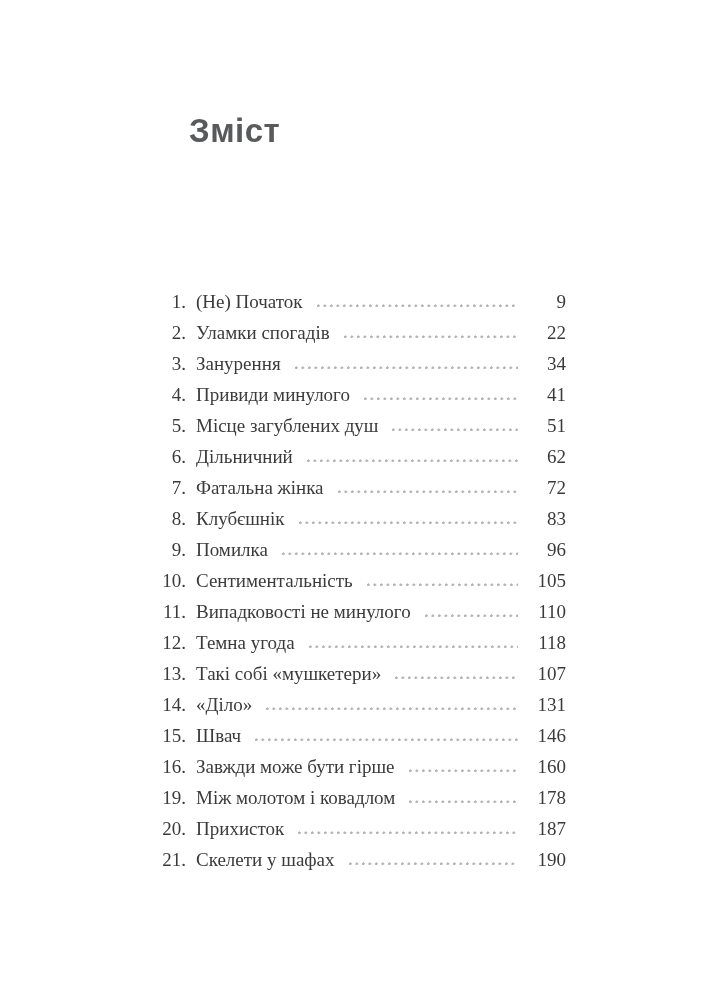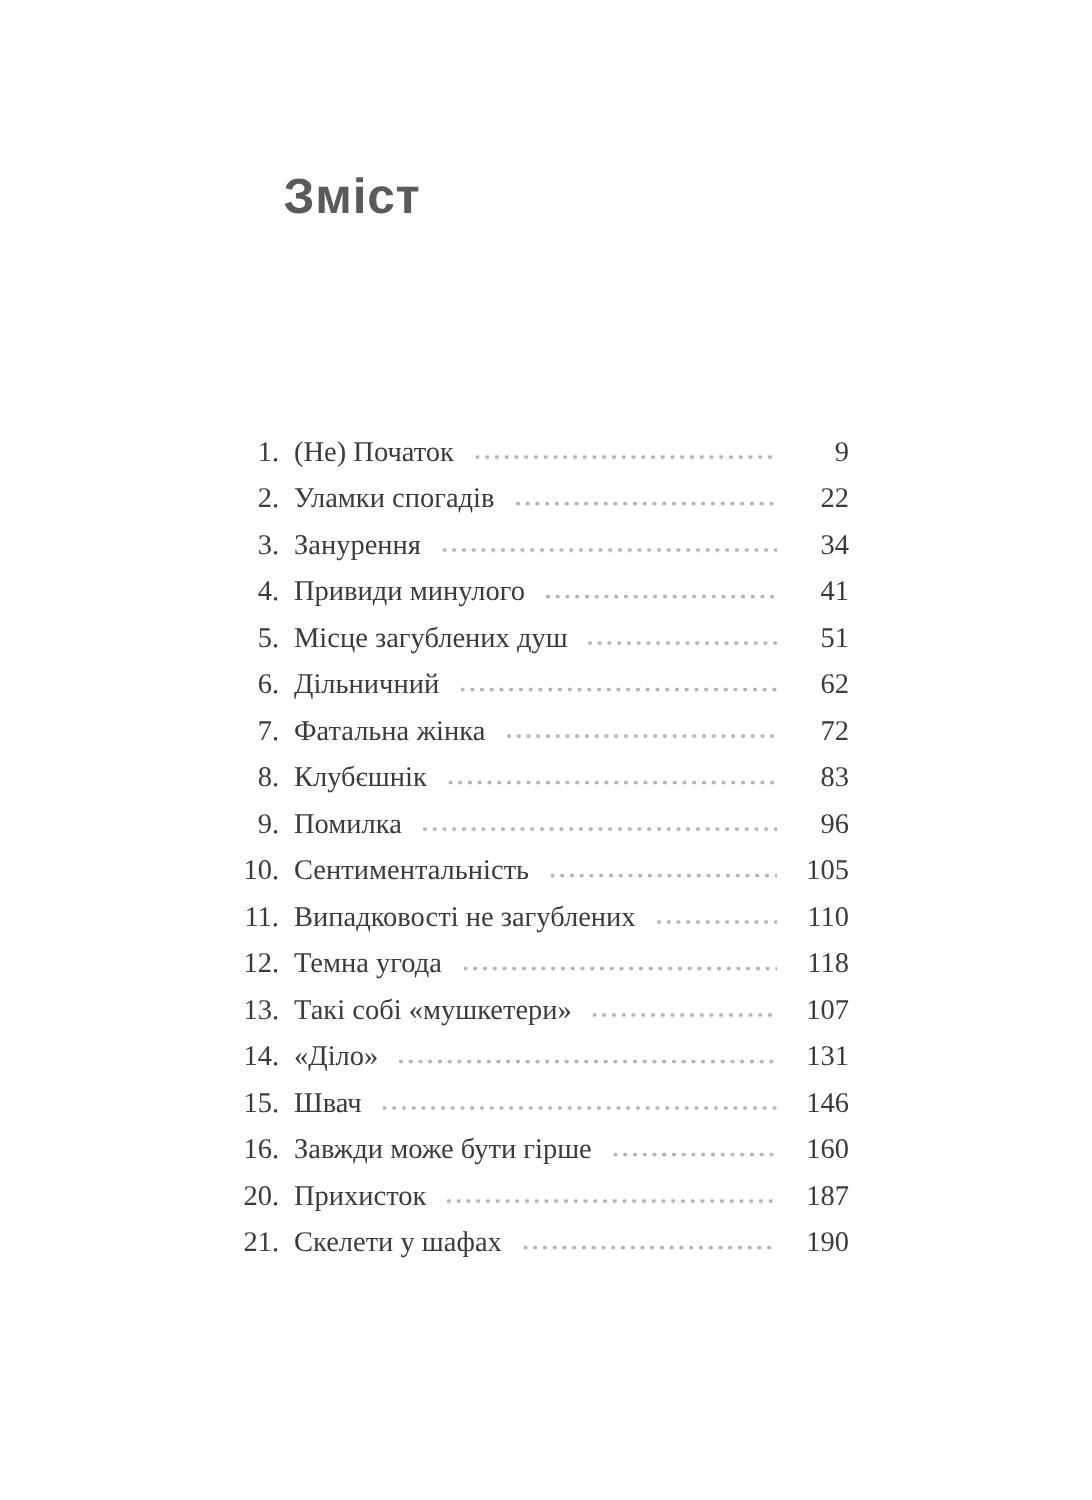--- a/index.html
+++ b/index.html
@@ -138,21 +138,21 @@
 
   <div class="row">
     <span class="num">10.</span>
     <span class="title">Сентиментальність</span>
     <span class="leader"></span>
     <span class="pagenum">105</span>
   </div>
 
   <div class="row">
     <span class="num">11.</span>
-    <span class="title">Випадковості не загублених</span>
+    <span class="title">Випадковості не минулого</span>
     <span class="leader"></span>
     <span class="pagenum">110</span>
   </div>
 
   <div class="row">
     <span class="num">12.</span>
     <span class="title">Темна угода</span>
     <span class="leader"></span>
     <span class="pagenum">118</span>
   </div>
@@ -180,20 +180,26 @@
 
   <div class="row">
     <span class="num">16.</span>
     <span class="title">Завжди може бути гірше</span>
     <span class="leader"></span>
     <span class="pagenum">160</span>
   </div>
 
 
 
+  <div class="row">
+    <span class="num">19.</span>
+    <span class="title">Між молотом і ковадлом</span>
+    <span class="leader"></span>
+    <span class="pagenum">178</span>
+  </div>
 
   <div class="row">
     <span class="num">20.</span>
     <span class="title">Прихисток</span>
     <span class="leader"></span>
     <span class="pagenum">187</span>
   </div>
 
   <div class="row">
     <span class="num">21.</span>

